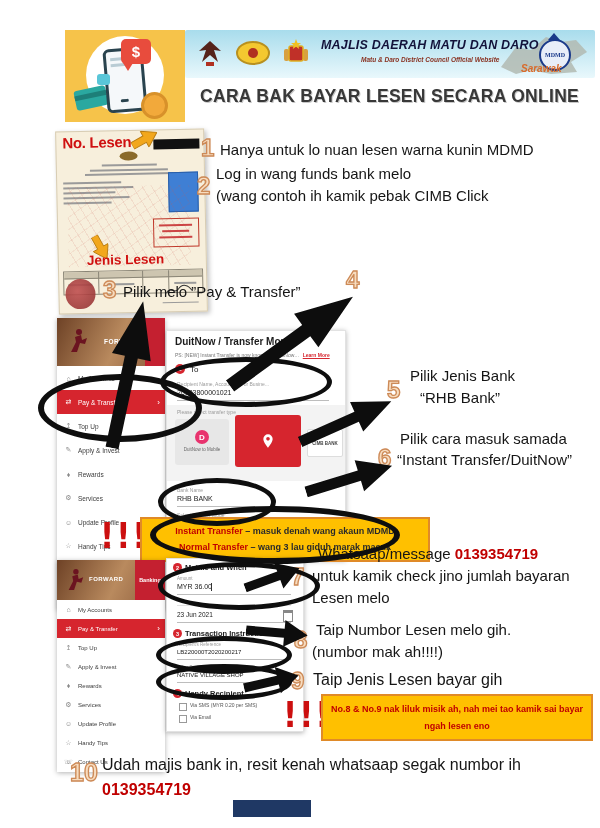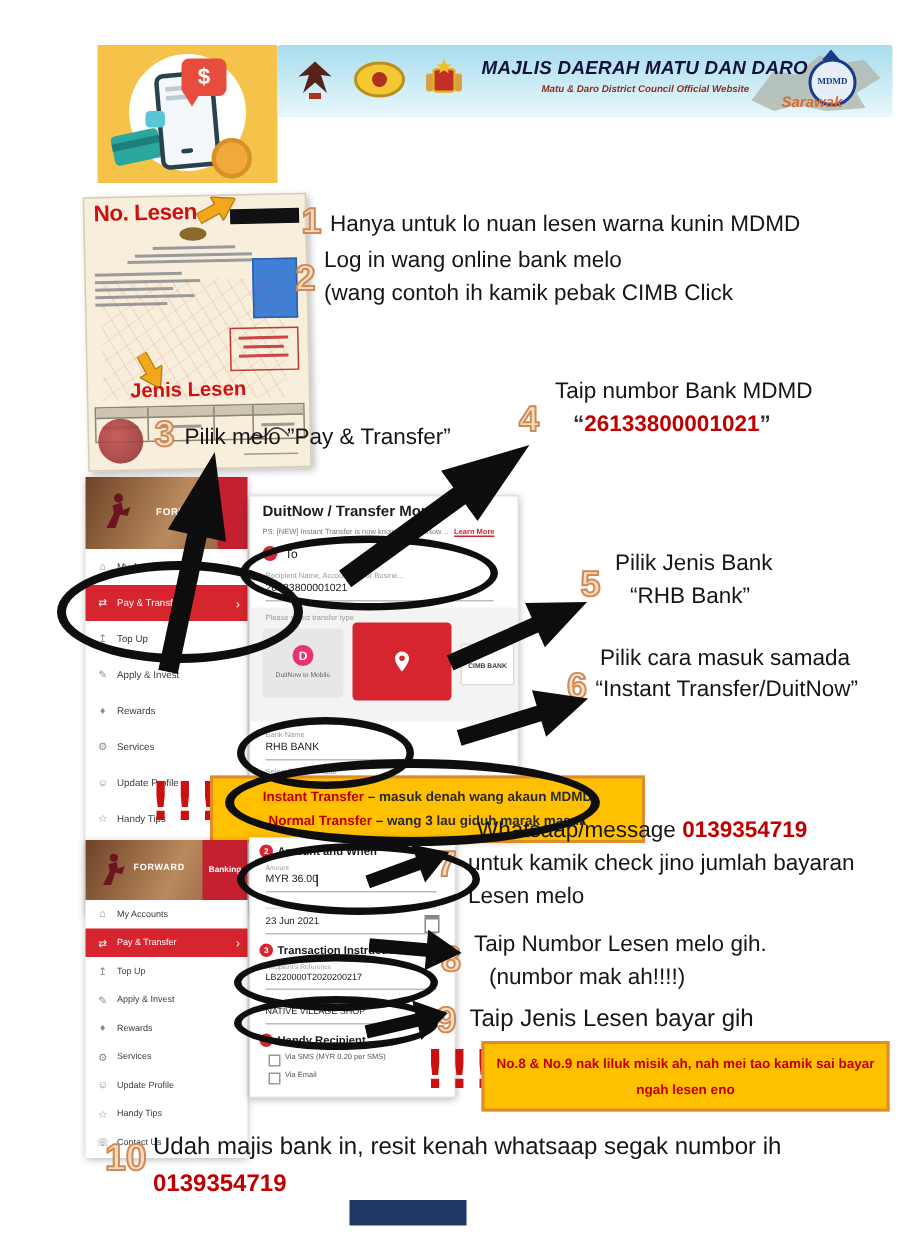--- a/index.html
+++ b/index.html
@@ -93,20 +93,21 @@
     <div class="t" style="left:176px;top:26px;font-size:6.5px;font-weight:bold;font-style:italic;color:#88301f;">Matu &amp; Daro District Council Official Website</div>
     <div class="abs" style="left:352px;top:3px;width:34px;height:34px;">
       <div class="abs" style="left:7px;top:0;width:20px;height:7px;background:#1a3a8a;clip-path:polygon(20% 100%,50% 0,80% 100%);"></div>
       <div class="abs" style="left:2px;top:6px;width:28px;height:28px;background:#e8eef8;border:2px solid #1a3a8a;border-radius:50%;display:flex;align-items:center;justify-content:center;">
         <span style="font-size:6px;font-weight:bold;color:#1a3a8a;font-family:'Liberation Serif',serif;">MDMD</span>
       </div>
     </div>
     <div class="t" style="left:336px;top:33px;font-size:10px;font-weight:bold;font-style:italic;color:#d86a2a;">Sarawak</div>
   </div>
 
+  <div class="t" style="left:200px;top:86px;font-size:17.5px;font-weight:bold;color:#383838;letter-spacing:0.3px;text-shadow:1px 1px 0 #c8c8c8;">CARA BAK BAYAR LESEN SECARA ONLINE</div>
 
   <div class="abs" style="left:57px;top:130px;width:147px;height:181px;background:#f7efdc;border:1px solid #d8cdb4;box-shadow:2px 2px 5px rgba(0,0,0,.25);transform:rotate(-1.2deg);">
     <div class="t" style="left:6px;top:2px;font-size:15px;font-weight:bold;color:#cf1010;letter-spacing:-0.3px;">No. Lesen</div>
     <div class="abs" style="right:4px;top:9px;width:46px;height:10px;background:#111;"></div>
     <div class="arr" style="left:76px;top:6px;width:28px;height:18px;transform:rotate(-28deg);">
       <svg viewBox="0 0 60 40" preserveAspectRatio="none">
           <polygon points="0,12 30,12 30,0 60,20 30,40 30,28 0,28" fill="#f2a71d" stroke="#b87b10" stroke-width="2"></polygon>
         </svg>
     </div>
     <svg class="abs" style="left:62px;top:20px;width:20px;height:10px;" viewBox="0 0 20 10">
@@ -148,31 +149,27 @@
     <svg class="abs" style="right:12px;bottom:14px;width:30px;height:14px;" viewBox="0 0 30 14">
       <path d="M2 10 C6 2, 10 12, 14 6 S 24 2, 28 8" stroke="#333" stroke-width="1" fill="none"></path>
     </svg>
     <div class="lic-bar" style="right:8px;bottom:8px;width:36px;height:1.5px;"></div>
   </div>
 
   <div class="sn" style="left:201px;top:136px;">1</div>
   <div class="st" style="left:220px;top:141px;">Hanya untuk lo nuan lesen warna kunin MDMD</div>
 
   <div class="sn" style="left:197px;top:174px;">2</div>
-  <div class="st" style="left:216px;top:165px;">Log in wang online bank melo</div>
+  <div class="st" style="left:216px;top:165px;">Log in wang funds bank melo</div>
   <div class="st" style="left:216px;top:187px;">(wang contoh ih kamik pebak CIMB Click</div>
 
   <div class="sn" style="left:103px;top:278px;">3</div>
   <div class="st" style="left:123px;top:283px;">Pilik melo ”Pay &amp; Transfer”</div>
 
   <div class="sn" style="left:346px;top:268px;">4</div>
-  <div class="st" style="left:370px;top:252px;">Taip numbor Bank MDMD</div>
-  <div class="st" style="left:382px;top:274px;font-weight:bold;">
-    <span style="color:#333;">“</span><span style="color:#c00000;">26133800001021</span><span style="color:#333;">”</span>
-  </div>
 
   <div class="card" style="left:57px;top:318px;width:108px;height:292px;">
     <div class="hero-img" style="height:48px;">
       <div class="abs" style="right:0;top:0;width:20px;height:48px;background:#c42030;"></div>
       <svg class="abs" style="left:10px;top:8px;width:22px;height:30px;" viewBox="0 0 22 26">
         <circle cx="12" cy="4" r="3" fill="#6b1420"></circle>
         <path d="M4 24 L9 14 L8 9 L14 7 L15 12 L20 10 L18 16 L13 15 L10 24 Z" fill="#6b1420"></path>
       </svg>
       <span class="t" style="right:24px;top:20px;font-size:6.5px;font-weight:bold;color:#fff;letter-spacing:.5px;">FORWARD</span>
     </div>
@@ -335,21 +332,21 @@
     <div class="menu-item" style="top:192px;height:19px;font-size:6px;">
       <span class="mi">☏</span>
       <span>Contact Us</span>
     </div>
   </div>
 
   <div class="card" style="left:166px;top:558px;width:136px;height:172px;border:1px solid #e2e2e2;">
     <div class="rc" style="left:6px;top:4px;width:9px;height:9px;font-size:5.5px;">
       <span>2</span>
     </div>
-    <div class="t" style="left:18px;top:4px;font-size:7.5px;font-weight:bold;">Amount and When</div>
+    <div class="t" style="left:18px;top:4px;font-size:7.5px;font-weight:bold;">Mobile and When</div>
     <div class="glabel" style="left:10px;top:17px;font-size:4.5px;">Amount</div>
     <div class="gval" style="left:10px;top:24px;">MYR 36.00</div>
     <div class="abs" style="left:44px;top:24px;width:1px;height:8px;background:#333;"></div>
     <div class="uline" style="left:10px;top:35px;width:114px;"></div>
     <div class="uline" style="left:10px;top:46px;width:114px;background:#e2e2e2;"></div>
     <div class="gval" style="left:10px;top:52px;font-size:6.5px;">23 Jun 2021</div>
     <div class="abs" style="left:116px;top:51px;width:8px;height:8px;border:1px solid #888;border-top:3px solid #888;"></div>
     <div class="uline" style="left:10px;top:63px;width:114px;"></div>
 
     <div class="rc" style="left:6px;top:70px;width:9px;height:9px;font-size:5.5px;">
@@ -376,21 +373,21 @@
   <div class="st" style="left:318px;top:545px;font-weight:bold;">
     <span style="font-weight:normal;">Whatsaap/message</span>
     <span class="red">0139354719</span>
   </div>
   <div class="sn" style="left:291px;top:565px;">7</div>
   <div class="st" style="left:312px;top:567px;">untuk kamik check jino jumlah bayaran</div>
   <div class="st" style="left:312px;top:589px;">Lesen melo</div>
 
   <div class="sn" style="left:294px;top:628px;">8</div>
   <div class="st" style="left:316px;top:621px;">Taip Numbor Lesen melo gih.</div>
-  <div class="st" style="left:326px;top:643px;">(numbor mak ah!!!!)</div>
+  <div class="st" style="left:312px;top:643px;">(numbor mak ah!!!!)</div>
 
   <div class="sn" style="left:291px;top:669px;">9</div>
   <div class="st" style="left:313px;top:671px;font-size:16px;">Taip Jenis Lesen bayar gih</div>
 
   <div class="marks" style="left:283px;top:699px;">!!!!</div>
   <div class="warnbox" style="left:321px;top:694px;width:272px;height:47px;color:#c00000;line-height:1.8;padding:0 6px;box-sizing:border-box;">
     <div style="white-space:normal;">No.8 &amp; No.9 nak liluk misik ah, nah mei tao kamik sai bayar ngah lesen eno</div>
   </div>
 
   <div class="sn" style="left:70px;top:760px;font-size:25px;">10</div>

